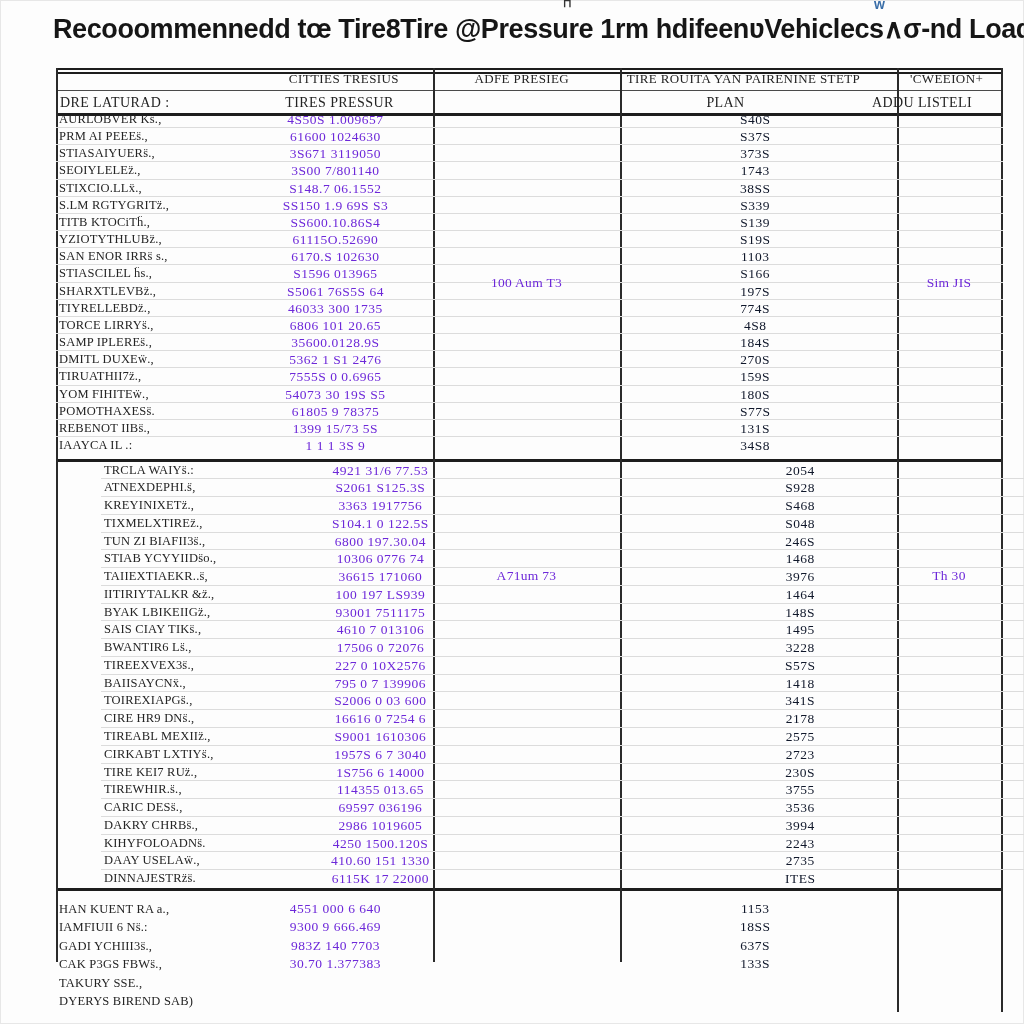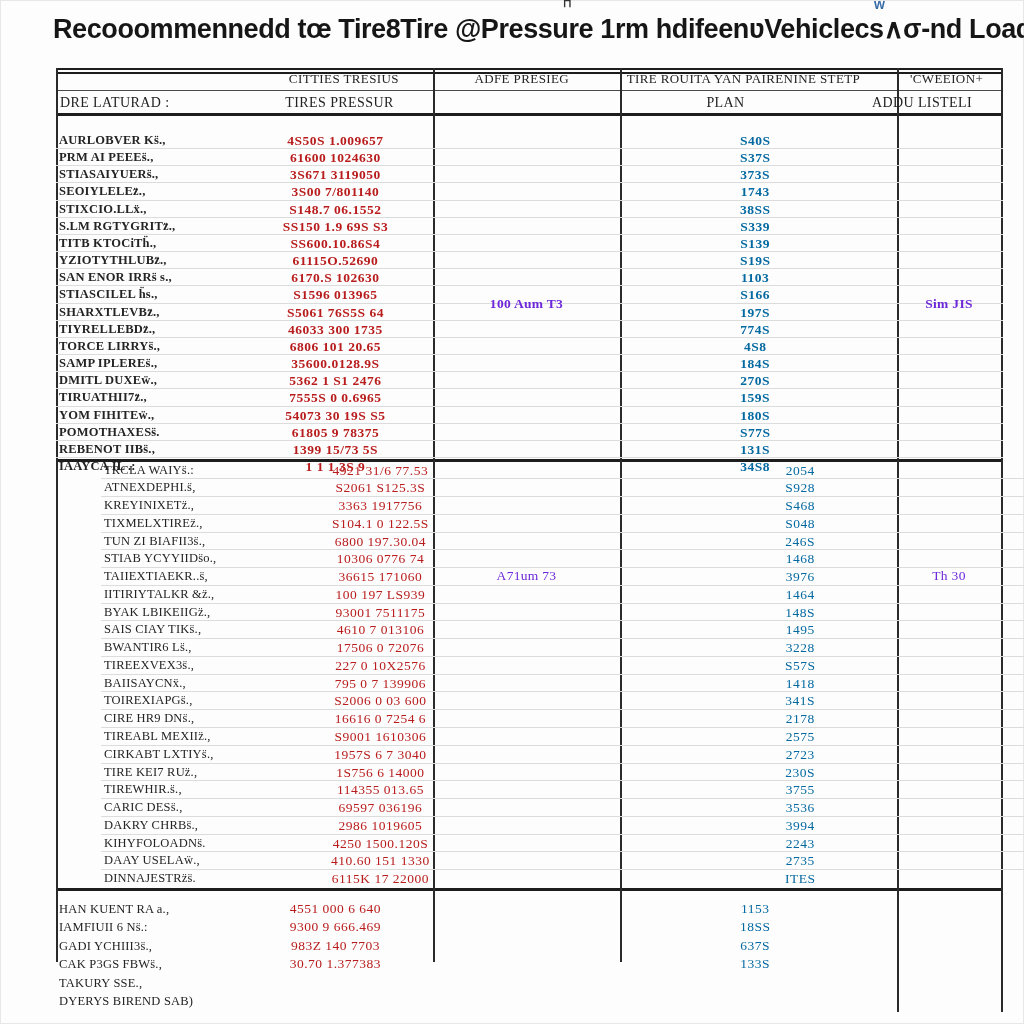--- a/index.html
+++ b/index.html
@@ -42,33 +42,33 @@
   .hrow2{top:24px;height:21px;line-height:21px;}
   .hcell{font-size:13px;letter-spacing:0.4px;color:#232323;white-space:nowrap;overflow:hidden;}
   .hc1{width:190px;text-align:left;padding-left:4px;box-sizing:border-box;}
   .hc2{width:187px;text-align:center;}
   .hc3{width:154px;text-align:center;}
   .hc4{width:277px;text-align:center;}
   .hc5{width:116px;text-align:center;}
   .hrow2 .hcell{font-size:14px;}
   
   .section{position:absolute;left:0;width:947px;}
-  .sec0{top:64px;height:343.5px;font-weight:bold;}
+  .sec0{top:43px;height:343.5px;}
   .sec1{top:393.5px;height:426.5px;padding-left:45px;}
   .sec2{top:822.5px;height:200px;}
   .row{display:flex;box-sizing:border-box;border-bottom:1px solid #dcdcdc;}
   .sec0 .row{height:17.17px;line-height:17.17px;}
   .sec1 .row{height:17.77px;line-height:17.77px;}
   .sec2 .row{height:18.6px;line-height:18.6px;border-bottom:none;}
   .sec0 .row:last-child,.sec1 .row:last-child{border-bottom:none;}
   .sec2 .rows{padding-top:9px;}
   .c-label{width:190px;padding-left:3px;box-sizing:border-box;font-size:12.5px;letter-spacing:0.2px;white-space:nowrap;overflow:visible;color:#242424;}
-  .c-num{width:187px;text-align:center;font-size:13.5px;letter-spacing:0.5px;white-space:nowrap;color:#b91c1c;}
+  .c-num{width:187px;text-align:center;font-size:13.5px;letter-spacing:0.5px;white-space:nowrap;color:#6d28d9;}
   .c-sp3{width:187px;}
-  .c-load{width:291px;text-align:center;font-size:13.5px;letter-spacing:0.5px;color:#0369a1;}
+  .c-load{width:291px;text-align:center;font-size:13.5px;letter-spacing:0.5px;color:#0f172a;}
   .c-sp5{width:106px;}
   
   .annot{position:absolute;font-size:13.5px;text-align:center;letter-spacing:0.3px;color:#6d28d9;}
   .annot-adfe{left:377px;width:187px;}
   .annot-cwe{left:841px;width:104px;}
   .sec0 .annot{top:164px;}
   .sec1 .annot{top:106px;}
 </style>
 </head>
 <body>

